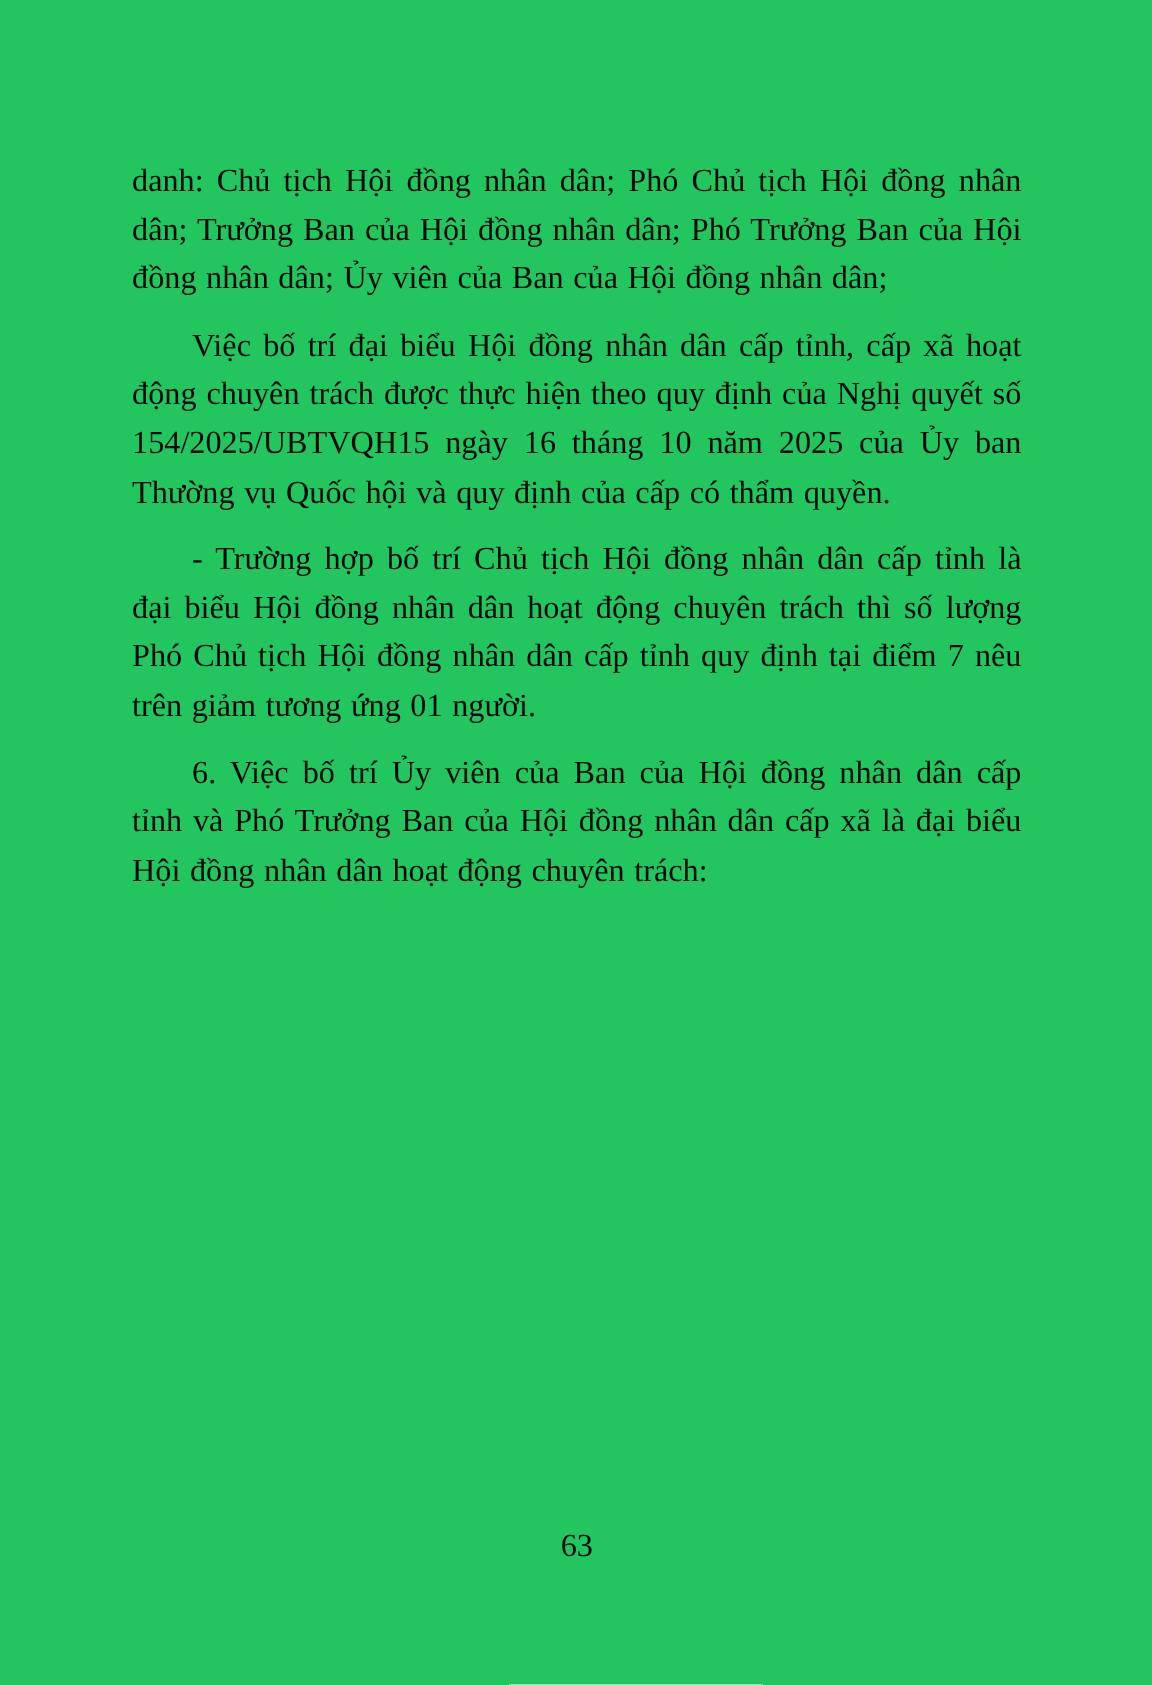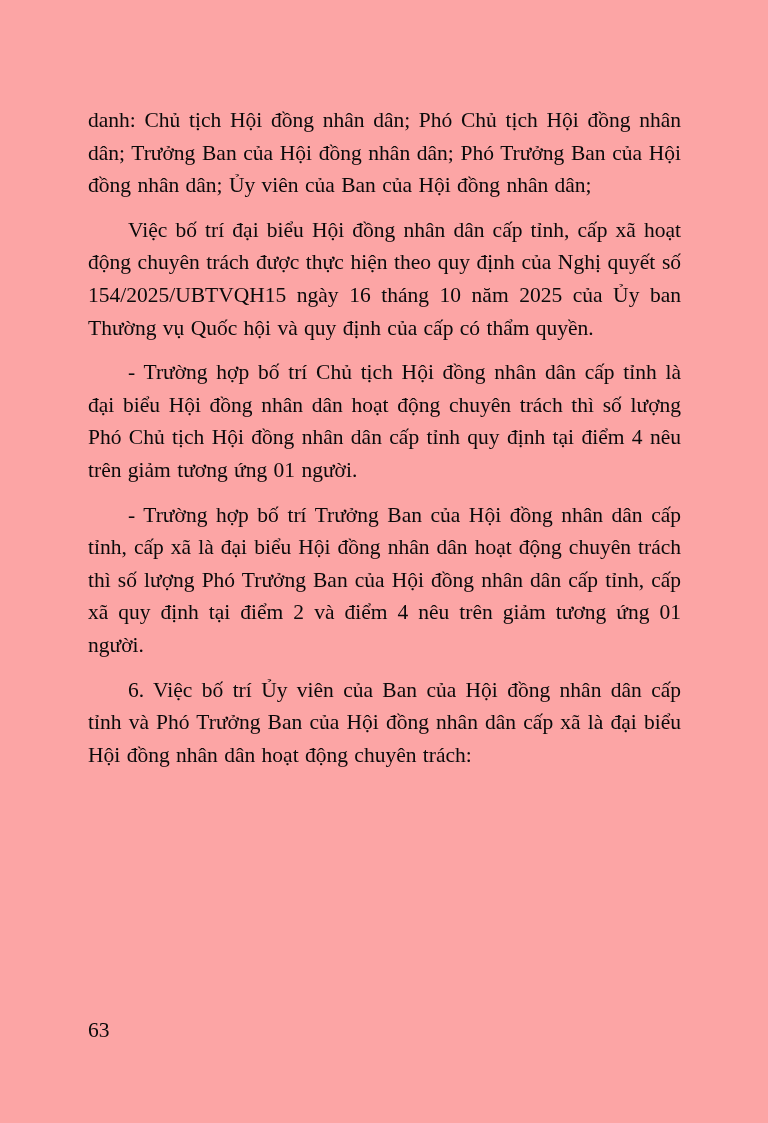--- a/index.html
+++ b/index.html
@@ -4,21 +4,21 @@
   <style>
     * { margin: 0; padding: 0; box-sizing: border-box; }
     html, body {
       background: #ffffff;
       font-family: "Liberation Serif", "DejaVu Serif", serif;
     }
     .page {
       position: relative;
       width: 768px;
       height: 1123px;
-      background: #fca5a5;
+      background: #22c55e;
       overflow: hidden;
     }
     .text-block {
       position: absolute;
       top: 104px;
       left: 88px;
       width: 593px;
       color: #0a0a0a;
     }
     .text-block p {
@@ -32,30 +32,29 @@
       text-indent: 40px;
     }
     .text-block p.no-indent {
       text-indent: 0;
     }
     .page-number {
       position: absolute;
       top: 1018px;
       left: 88px;
       width: 593px;
-      text-align: left;
+      text-align: center;
       font-size: 21.5px;
       color: #0a0a0a;
     }
   </style>
 </head>
 <body>
 
 <div class="page">
   <div class="text-block">
     <p class="no-indent">danh: Chủ tịch Hội đồng nhân dân; Phó Chủ tịch Hội đồng nhân dân; Trưởng Ban của Hội đồng nhân dân; Phó Trưởng Ban của Hội đồng nhân dân; Ủy viên của Ban của Hội đồng nhân dân;</p>
     <p class="indented">Việc bố trí đại biểu Hội đồng nhân dân cấp tỉnh, cấp xã hoạt động chuyên trách được thực hiện theo quy định của Nghị quyết số 154/2025/UBTVQH15 ngày 16 tháng 10 năm 2025 của Ủy ban Thường vụ Quốc hội và quy định của cấp có thẩm quyền.</p>
-    <p class="indented">- Trường hợp bố trí Chủ tịch Hội đồng nhân dân cấp tỉnh là đại biểu Hội đồng nhân dân hoạt động chuyên trách thì số lượng Phó Chủ tịch Hội đồng nhân dân cấp tỉnh quy định tại điểm 4 nêu trên giảm tương ứng 01 người.</p>
-    <p class="indented">- Trường hợp bố trí Trưởng Ban của Hội đồng nhân dân cấp tỉnh, cấp xã là đại biểu Hội đồng nhân dân hoạt động chuyên trách thì số lượng Phó Trưởng Ban của Hội đồng nhân dân cấp tỉnh, cấp xã quy định tại điểm 2 và điểm 4 nêu trên giảm tương ứng 01 người.</p>
+    <p class="indented">- Trường hợp bố trí Chủ tịch Hội đồng nhân dân cấp tỉnh là đại biểu Hội đồng nhân dân hoạt động chuyên trách thì số lượng Phó Chủ tịch Hội đồng nhân dân cấp tỉnh quy định tại điểm 7 nêu trên giảm tương ứng 01 người.</p>
     <p class="indented">6. Việc bố trí Ủy viên của Ban của Hội đồng nhân dân cấp tỉnh và Phó Trưởng Ban của Hội đồng nhân dân cấp xã là đại biểu Hội đồng nhân dân hoạt động chuyên trách:</p>
   </div>
   <div class="page-number">63</div>
 </div>
 
 </body></html>

